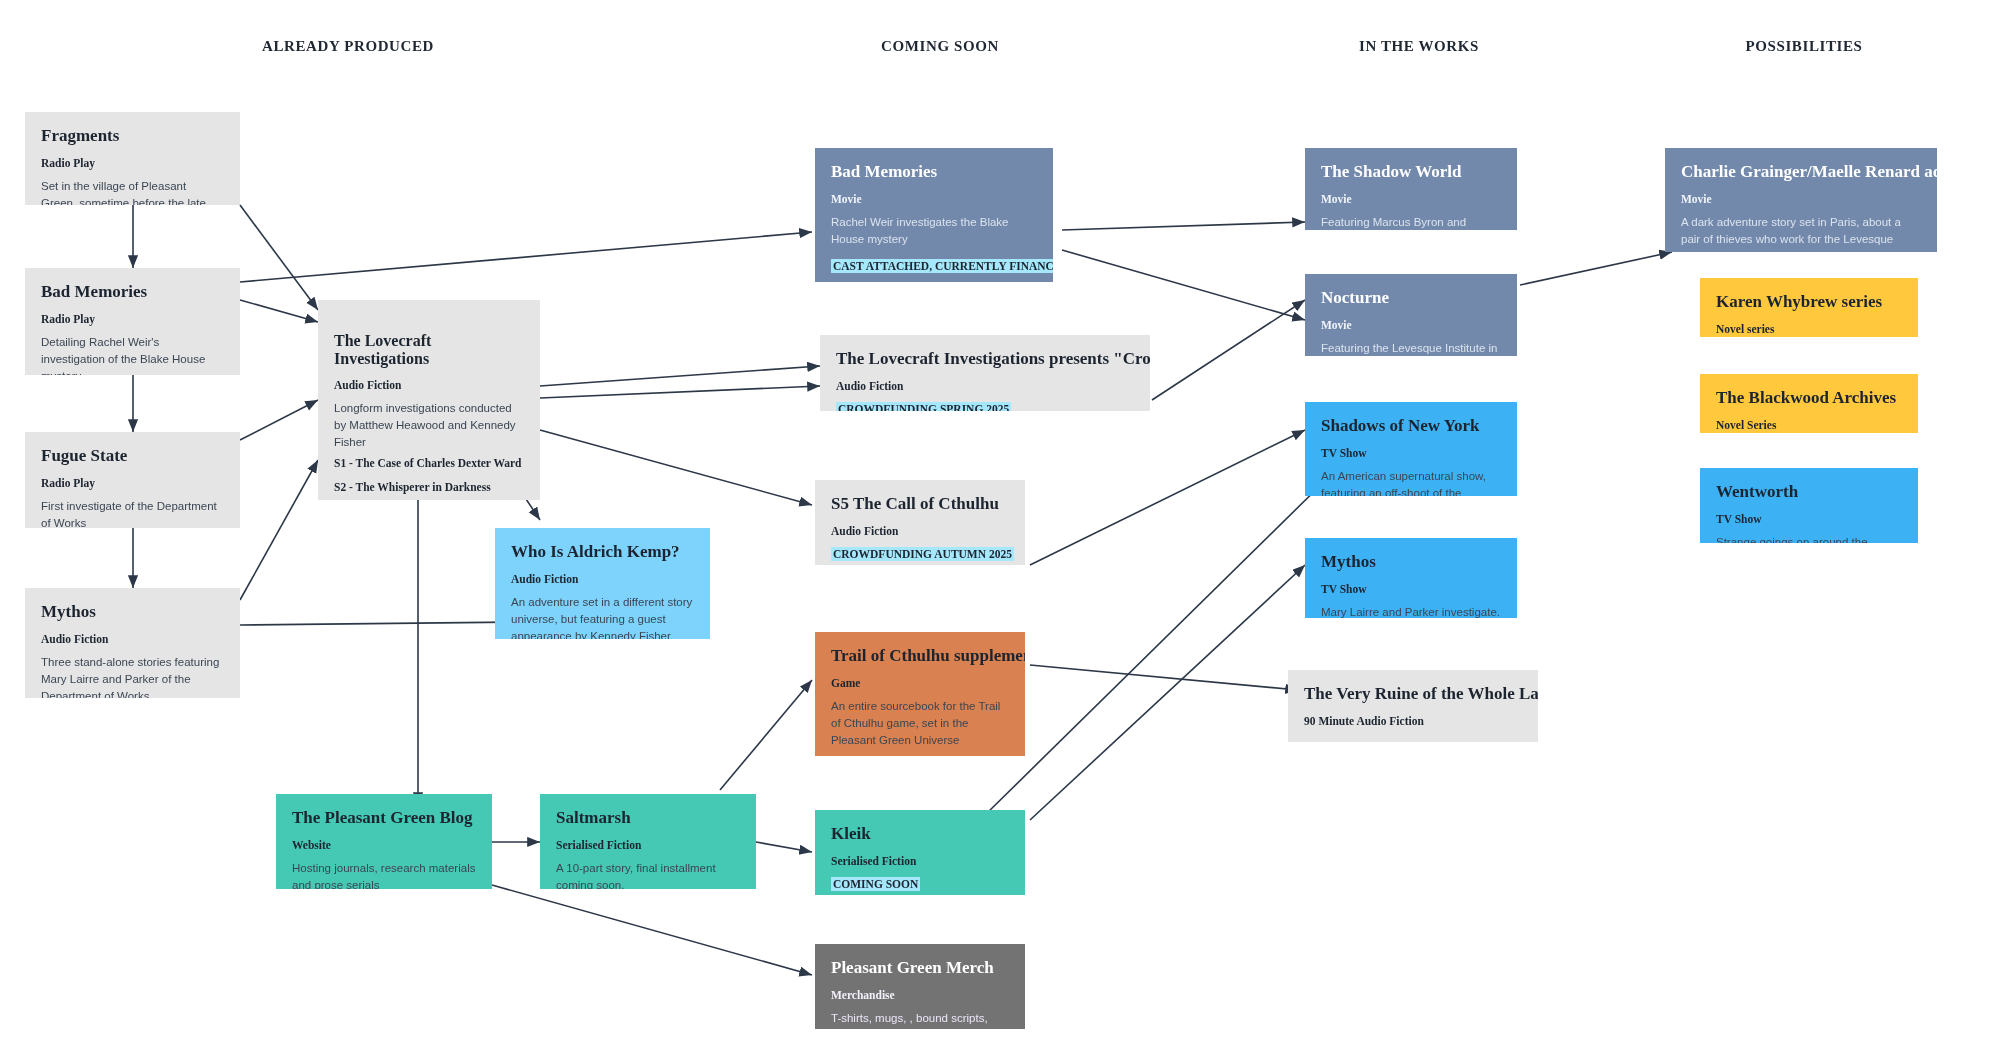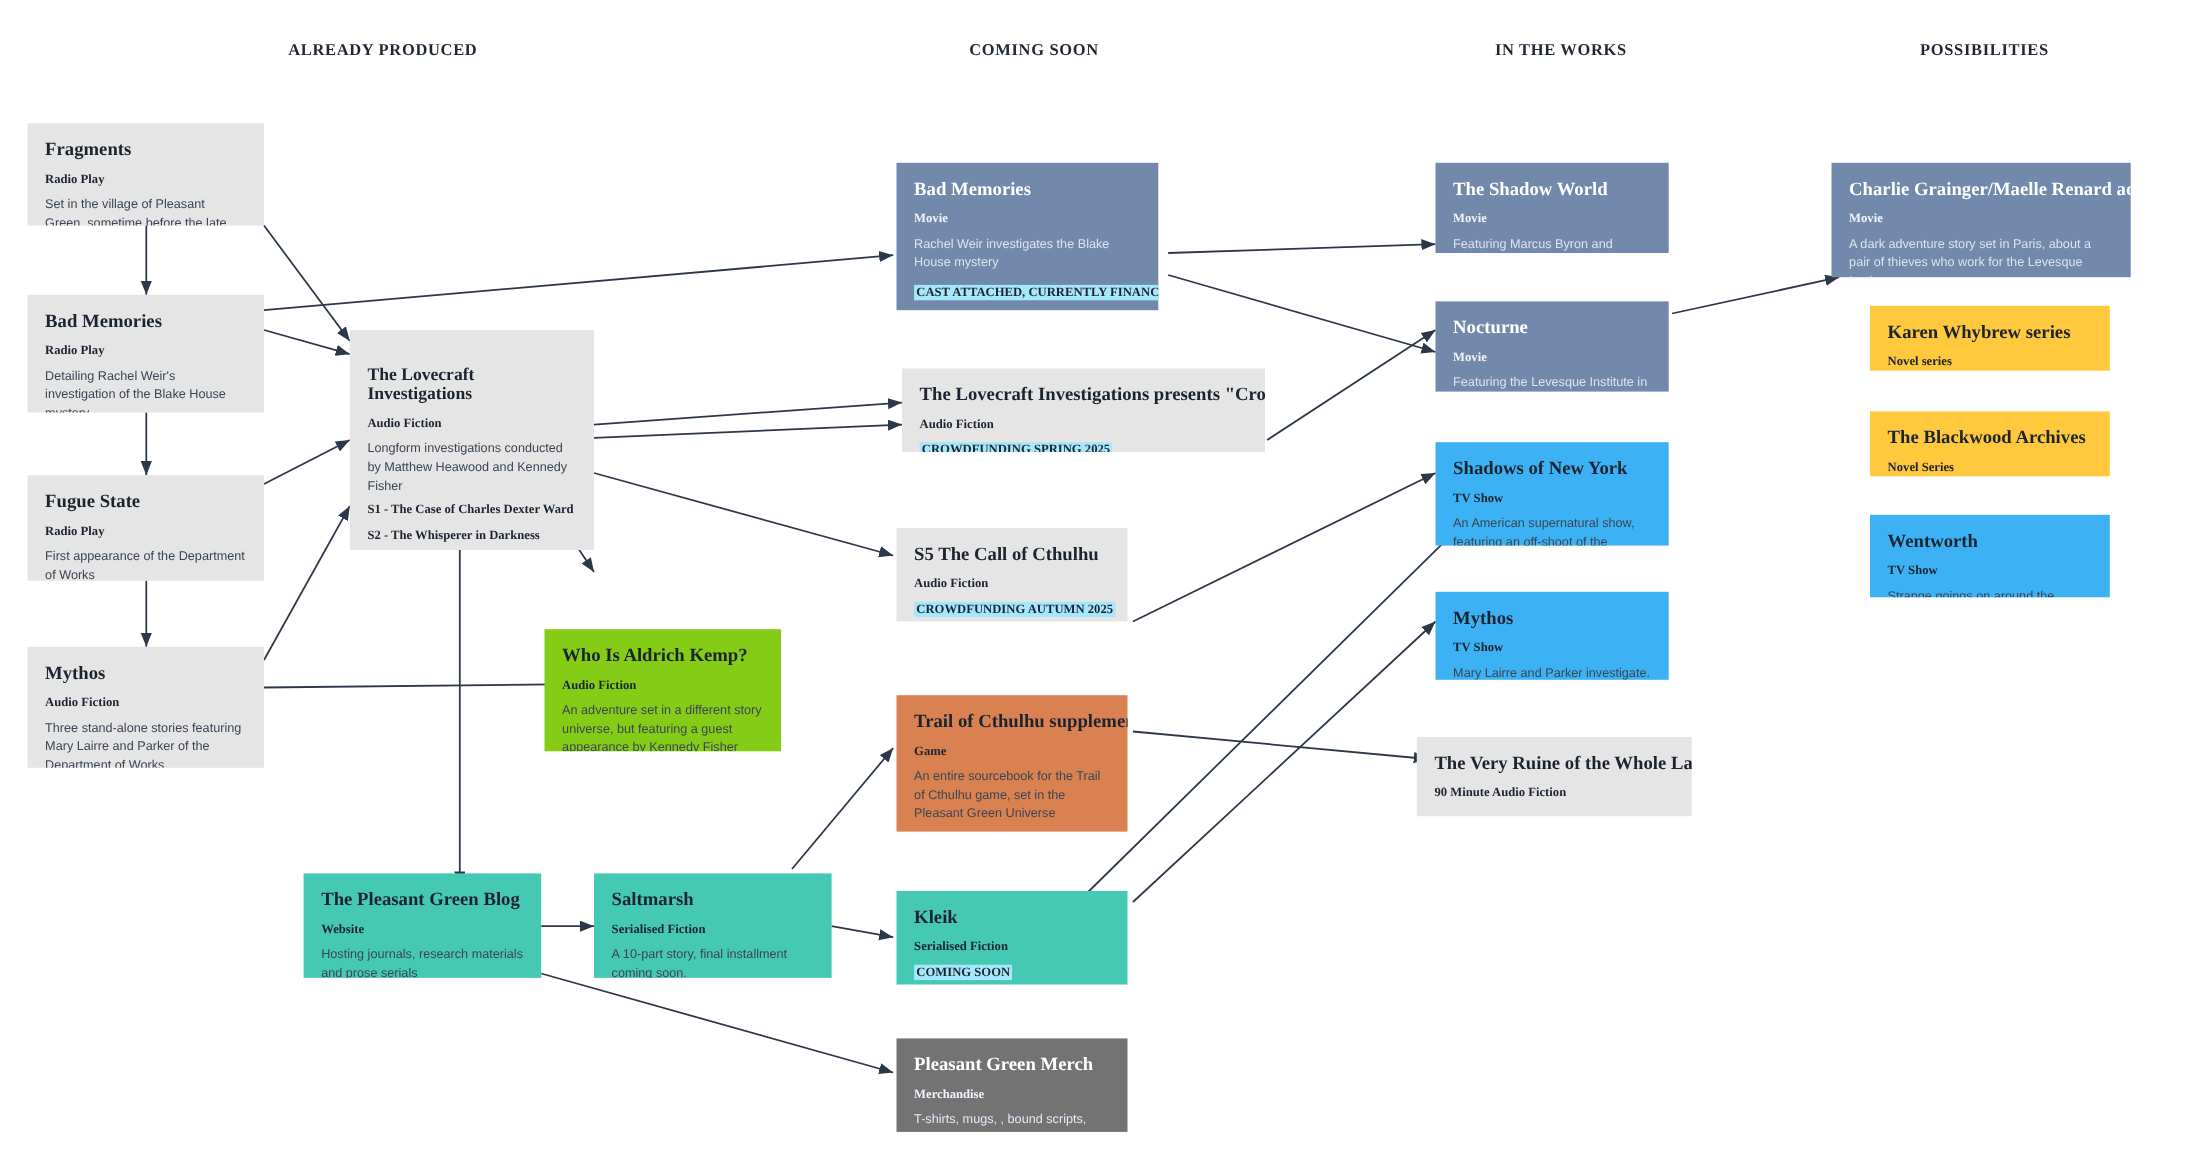--- a/index.html
+++ b/index.html
@@ -71,21 +71,21 @@
     white-space: nowrap;
   }
 
   
   .c-green  { background: #e5e5e5; }
   .c-slate  { background: #7289ab; }
   .c-slate .title { color: #ffffff; }
   .c-slate .kind  { color: #f2f5fa; }
   .c-slate .desc  { color: #dbe3ee; }
   .c-blue   { background: #3cb2f5; }
-  .c-orange { background: #84cc16; margin-top: 44px; }
+  .c-orange { background: #7dd3fc; }
   .c-terra  { background: #d98150; }
   .c-teal   { background: #45c9b4; }
   .c-purple { background: #737373; }
   .c-purple .title { color: #ffffff; }
   .c-purple .kind  { color: #f4f0fc; }
   .c-purple .desc  { color: #ece5f9; }
   .c-yellow { background: #ffc83d; }
 </style>
 </head>
 <body>
@@ -167,21 +167,21 @@
 
   <div class="card c-green" style="left:25px; top:268px; width:215px; height:107px;">
     <div class="title">Bad Memories</div>
     <div class="kind">Radio Play</div>
     <div class="desc">Detailing Rachel Weir's investigation of the Blake House mystery</div>
   </div>
 
   <div class="card c-green" style="left:25px; top:432px; width:215px; height:96px;">
     <div class="title">Fugue State</div>
     <div class="kind">Radio Play</div>
-    <div class="desc">First appearance of the Department of Works</div>
+    <div class="desc">First investigate of the Department of Works</div>
   </div>
 
   <div class="card c-green" style="left:25px; top:588px; width:215px; height:110px;">
     <div class="title">Mythos</div>
     <div class="kind">Audio Fiction</div>
     <div class="desc">Three stand-alone stories featuring Mary Lairre and Parker of the Department of Works</div>
   </div>
 
   <div class="card c-green" style="left:318px; top:300px; width:222px; height:200px; padding-top:32px;">
     <div class="title" style="white-space:normal; font-size:16px; margin-bottom:10px;">The Lovecraft Investigations</div>

